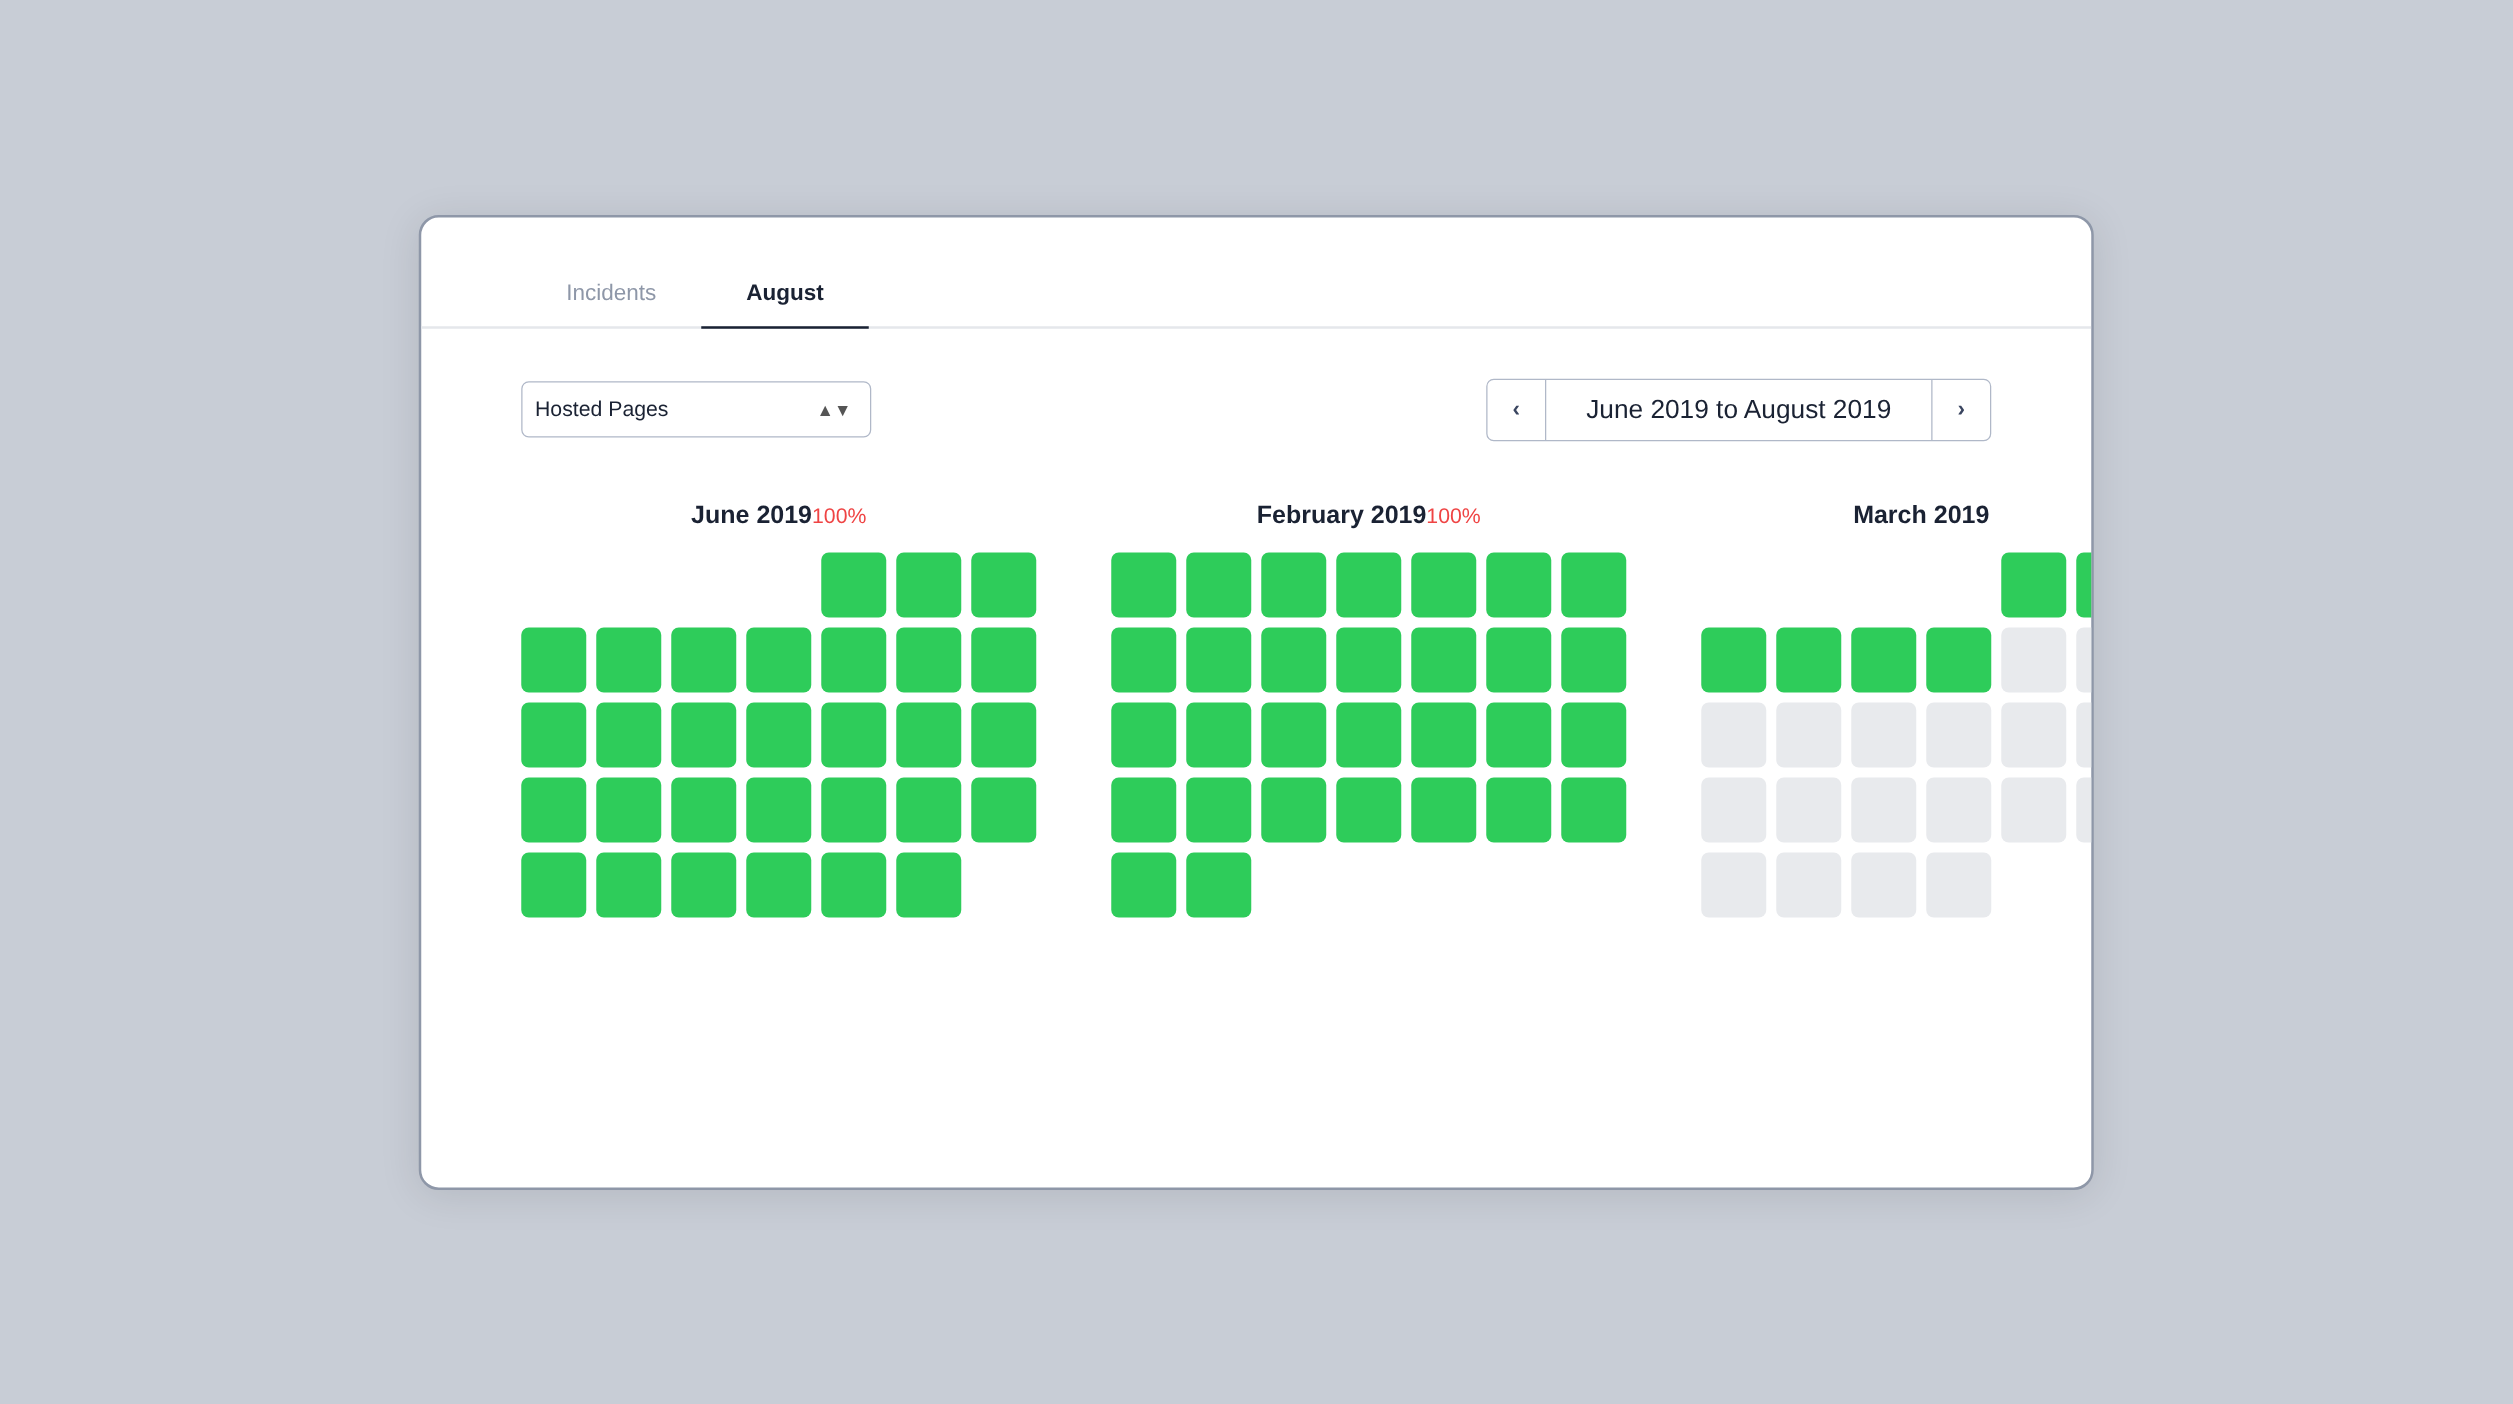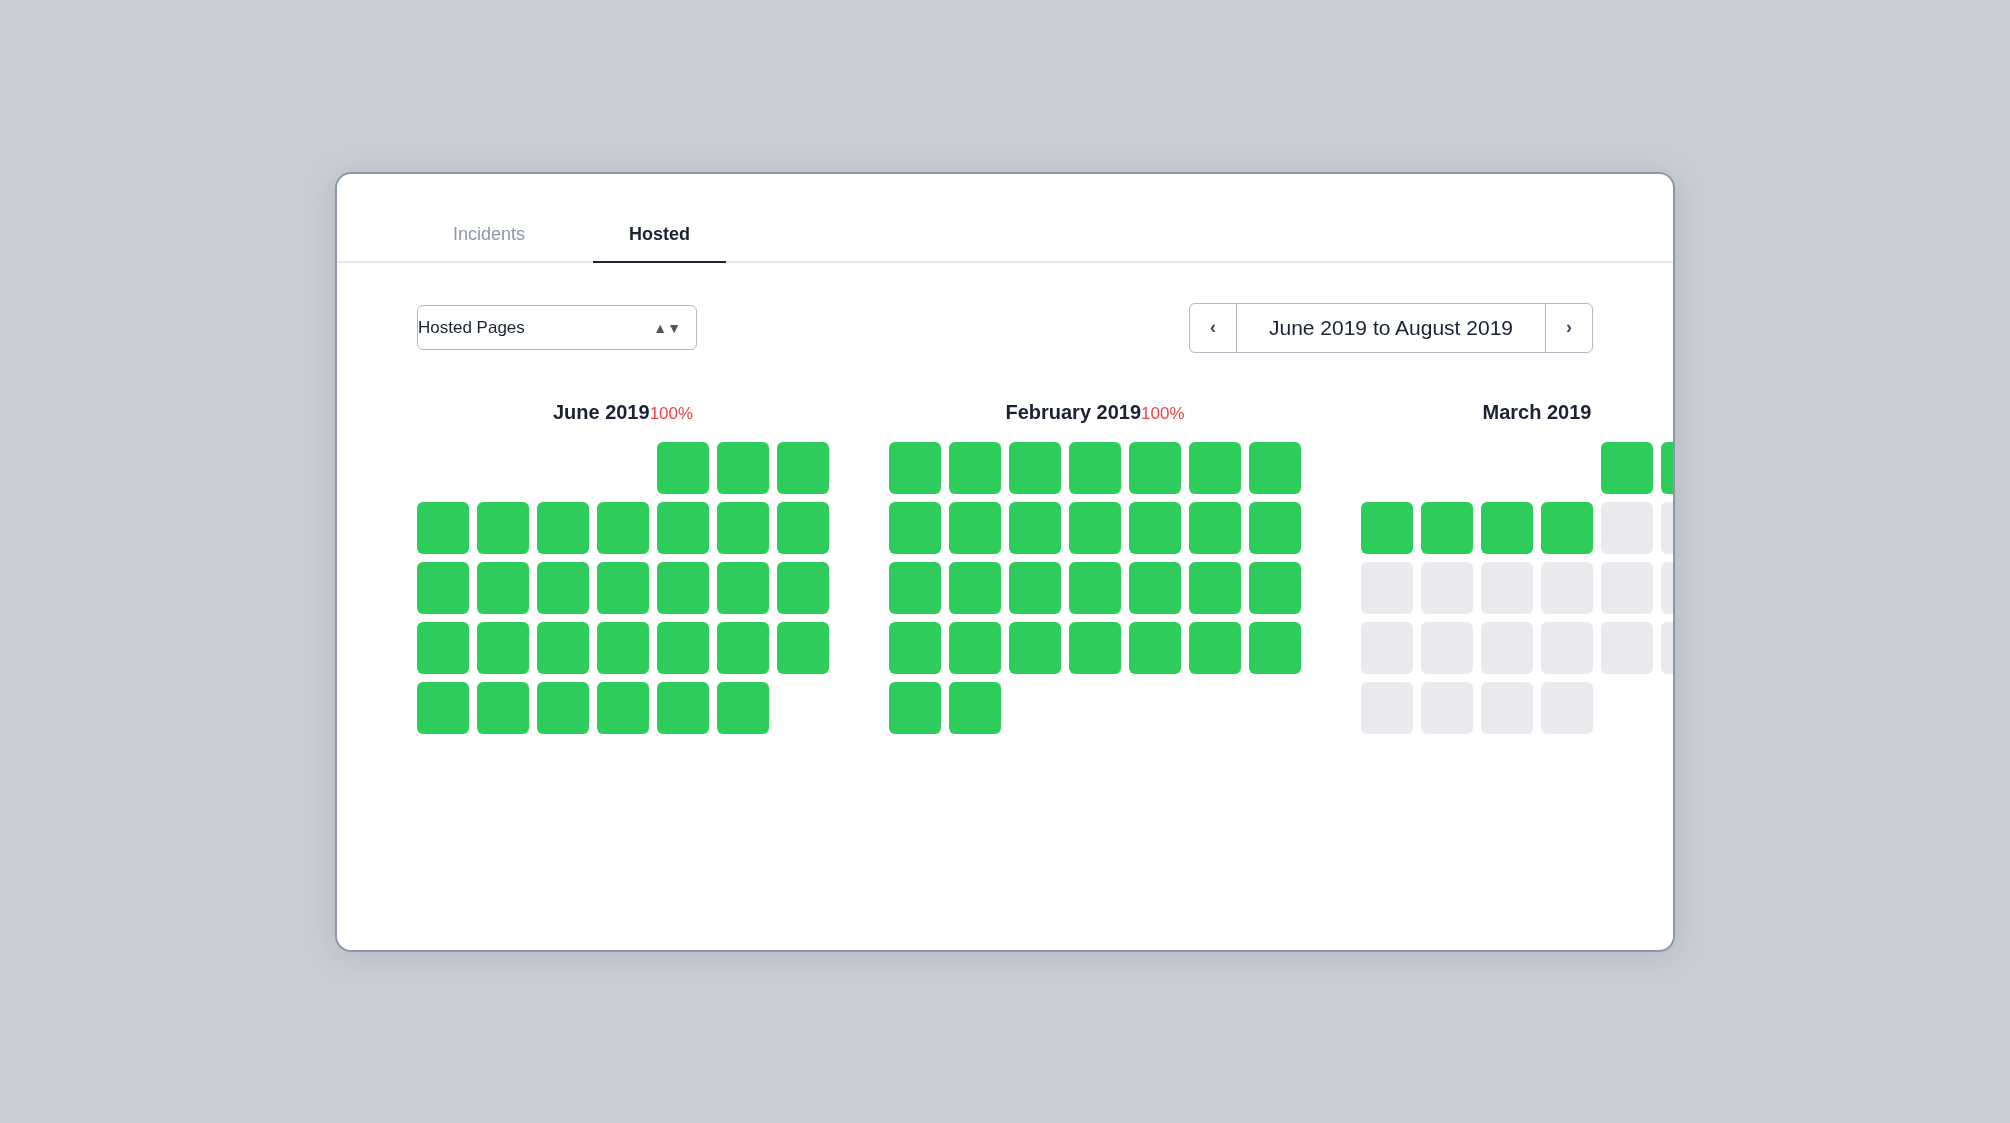--- a/index.html
+++ b/index.html
@@ -20,21 +20,20 @@
       padding: 0;
       overflow: hidden;
       box-shadow: 0 4px 32px rgba(0,0,0,0.10);
     }
     .tabs-bar {
       display: flex;
       align-items: flex-end;
       border-bottom: 2px solid #e5e7eb;
       padding: 0 80px;
       padding-top: 36px;
-      gap: 32px;
     }
     .tab {
       padding: 14px 36px 16px 36px;
       font-size: 18px;
       cursor: pointer;
       color: #8e97a8;
       font-weight: 400;
       border: none;
       background: none;
       border-bottom: 2px solid transparent;
@@ -57,21 +56,21 @@
     }
     .select-wrapper {
       position: relative;
       display: inline-block;
     }
     .select-wrapper select {
       appearance: none;
       -webkit-appearance: none;
       border: 1.5px solid #b0b8c8;
       border-radius: 6px;
-      padding: 12px 52px 12px 0;
+      padding: 12px 52px 12px 10px;
       font-size: 17px;
       color: #1a2233;
       background: #fff;
       cursor: pointer;
       width: 280px;
       font-family: inherit;
     }
     .select-arrow {
       position: absolute;
       right: 16px;
@@ -145,21 +144,21 @@
     .day-cell.green { background: #2ecc5a; }
     .day-cell.empty { background: transparent; }
     .day-cell.gray { background: #e8eaed; }
   </style>
 </head>
 <body>
 
 <div class="window">
   <div class="tabs-bar">
     <button class="tab">Incidents</button>
-    <button class="tab active">Hosted</button>
+    <button class="tab active">August</button>
   </div>
   <div class="content">
     <div class="controls-row">
       <div class="select-wrapper">
         <select>
           <option>Hosted Pages</option>
           <option>API</option>
           <option>Dashboard</option>
         </select>
         <span class="select-arrow">▲▼</span>

